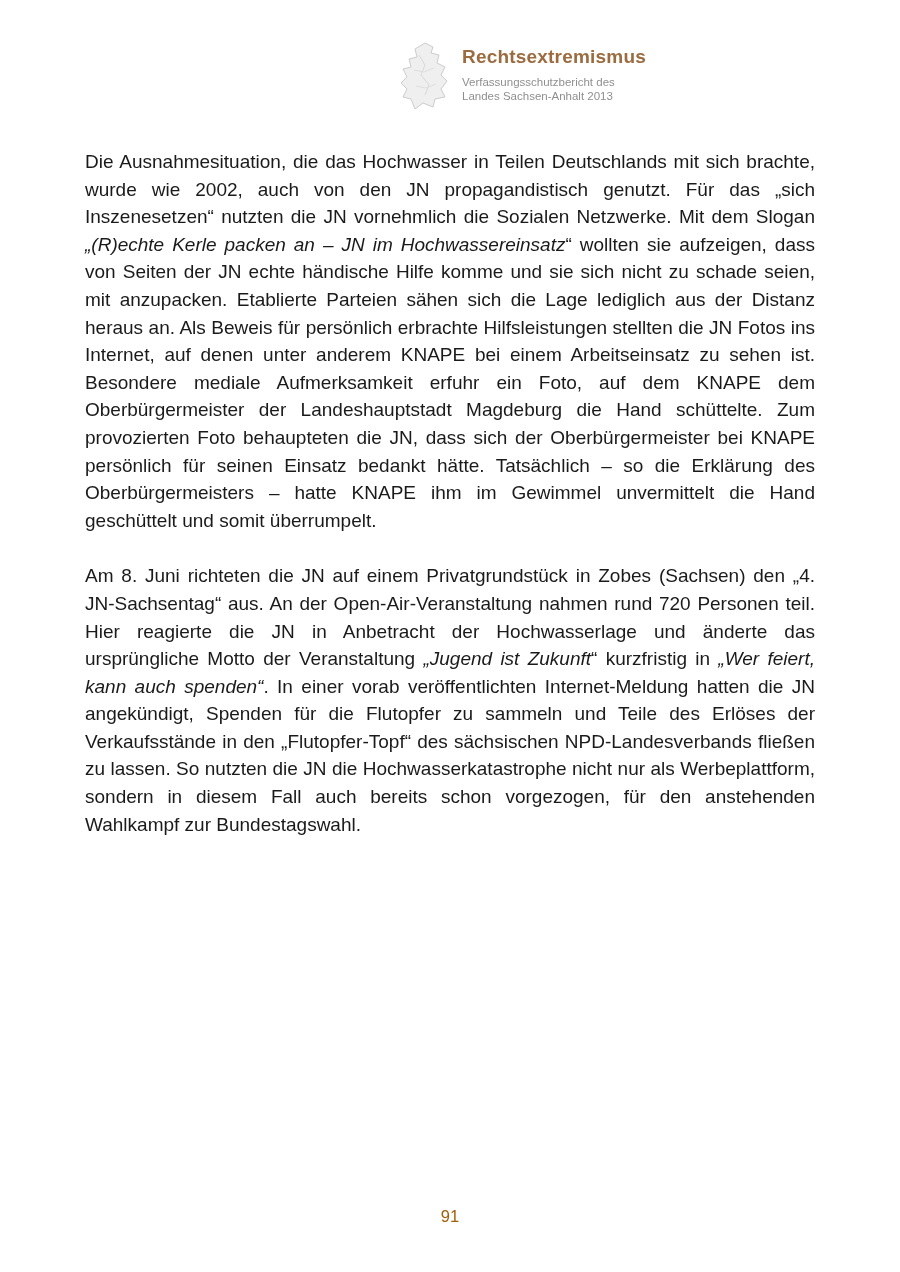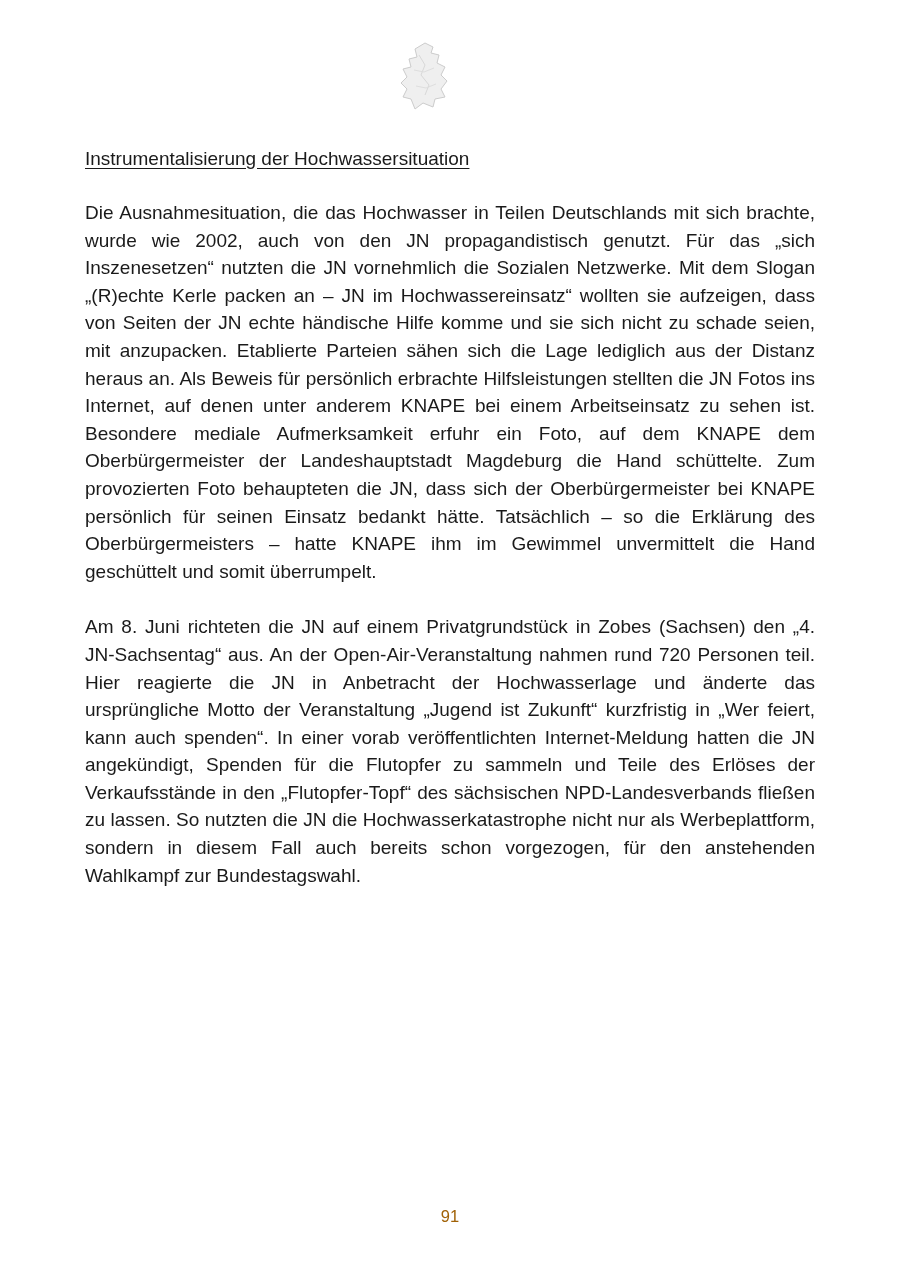--- a/index.html
+++ b/index.html
@@ -58,20 +58,21 @@
   }
   .para {
     font-size: 19px;
     line-height: 27.6px;
     text-align: justify;
     margin: 0 0 28px 0;
     hyphens: auto;
     -webkit-hyphens: auto;
   }
   .italic {
+    font-style: italic;
   }
   .page-number {
     position: absolute;
     bottom: 46px;
     left: 0;
     width: 100%;
     text-align: center;
     font-size: 16.5px;
     color: #a16207;
   }
@@ -82,24 +83,28 @@
 <div class="page">
 
   <header class="page-header">
     <div class="logo">
       <svg viewBox="0 0 62 72" width="62" height="72" aria-hidden="true">
         <path d="M31 3 L39 7 L37 13 L45 15 L43 23 L51 27 L47 35 L53 41 L47 49 L51 57 L41 59 L39 67 L29 63 L21 69 L17 59 L9 57 L13 49 L7 43 L13 37 L9 29 L17 27 L15 19 L23 17 L21 9 Z" fill="#efefef" stroke="#cccccc" stroke-width="1"></path>
         <path d="M25 15 L31 25 L27 35 L35 45 L31 55" fill="none" stroke="#d8d8d8" stroke-width="1"></path>
         <path d="M20 30 L30 32 L40 28 M22 46 L32 48 L42 44" fill="none" stroke="#dedede" stroke-width="1"></path>
       </svg>
     </div>
+    <div class="header-text">
+      <div class="header-title" style="color: rgb(156, 107, 63);">Rechtsextremismus</div>
+      <div class="header-subtitle">Verfassungsschutzbericht des</div>
+      <div class="header-subtitle">Landes Sachsen-Anhalt 2013</div>
+    </div>
   </header>
 
   <main class="content">
-    <h1 class="heading">Instrumentalisierung der Hochwassersituation</h1>
 
     <p class="para"><span>Die Ausnahmesituation, die das Hochwasser in Teilen Deutschlands mit sich brachte, wurde wie 2002, auch von den JN propagandistisch genutzt. Für das „sich Inszenesetzen“ nutzten die JN vornehmlich die Sozialen Netzwerke. Mit dem Slogan </span><span class="italic">„(R)echte Kerle packen an – JN im Hochwassereinsatz</span><span>“ wollten sie aufzeigen, dass von Seiten der JN echte händische Hilfe komme und sie sich nicht zu schade seien, mit anzupacken. Etablierte Parteien sähen sich die Lage lediglich aus der Distanz heraus an. Als Beweis für persönlich erbrachte Hilfsleistungen stellten die JN Fotos ins Internet, auf denen unter anderem KNAPE bei einem Arbeitseinsatz zu sehen ist. Besondere mediale Aufmerksamkeit erfuhr ein Foto, auf dem KNAPE dem Oberbürgermeister der Landeshauptstadt Magdeburg die Hand schüttelte. Zum provozierten Foto behaupteten die JN, dass sich der Oberbürgermeister bei KNAPE persönlich für seinen Einsatz bedankt hätte. Tatsächlich – so die Erklärung des Oberbürgermeisters – hatte KNAPE ihm im Gewimmel unvermittelt die Hand geschüttelt und somit überrumpelt.</span></p>
 
     <p class="para"><span>Am 8. Juni richteten die JN auf einem Privatgrundstück in Zobes (Sachsen) den „4. JN-Sachsentag“ aus. An der Open-Air-Veranstaltung nahmen rund 720 Personen teil. Hier reagierte die JN in Anbetracht der Hochwasserlage und änderte das ursprüngliche Motto der Veranstaltung </span><span class="italic">„Jugend ist Zukunft</span><span>“ kurzfristig in </span><span class="italic">„Wer feiert, kann auch spenden“</span><span>. In einer vorab veröffentlichten Internet-Meldung hatten die JN angekündigt, Spenden für die Flutopfer zu sammeln und Teile des Erlöses der Verkaufsstände in den „Flutopfer-Topf“ des sächsischen NPD-Landesverbands fließen zu lassen. So nutzten die JN die Hochwasserkatastrophe nicht nur als Werbeplattform, sondern in diesem Fall auch bereits schon vorgezogen, für den anstehenden Wahlkampf zur Bundestagswahl.</span></p>
   </main>
 
   <footer>
     <div class="page-number">91</div>
   </footer>
 

